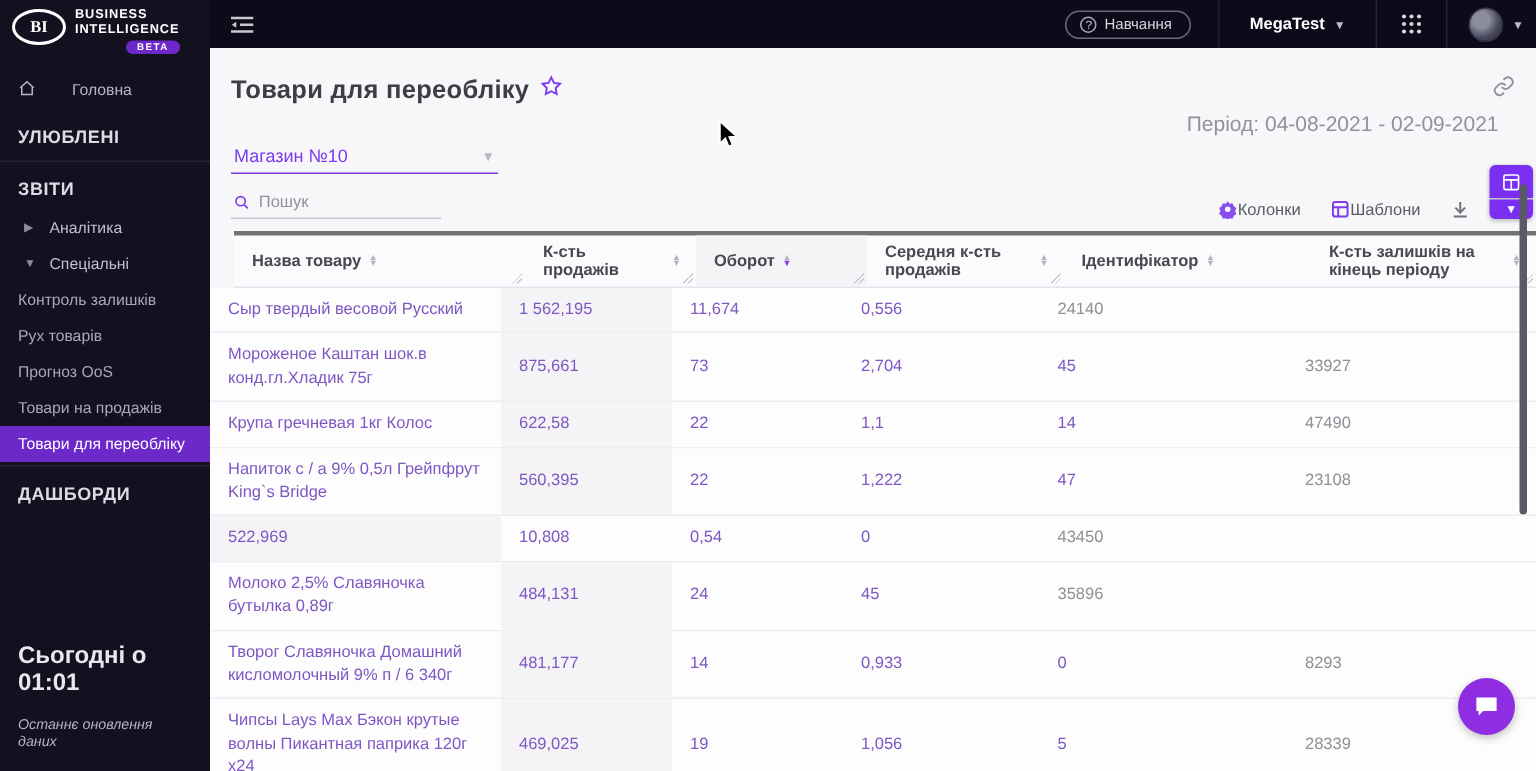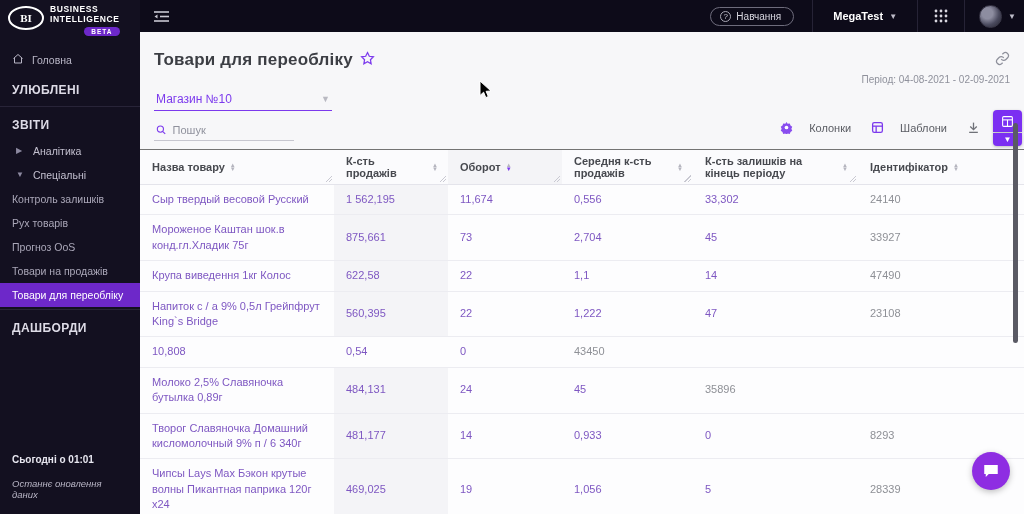--- a/index.html
+++ b/index.html
@@ -52,55 +52,55 @@
     color:#fff; font-family:"Liberation Serif", serif; font-weight:bold; font-size:11px;
     display:flex; align-items:center; justify-content:center; margin-top:1px;
   }
   .logo-text { display:flex; flex-direction:column; }
   .logo-name { color:#fff; font-size:8.5px; font-weight:bold; letter-spacing:.6px; line-height:1.15; }
   .beta-badge {
     align-self:flex-end; background:#6d28c9; color:#fff; font-size:6.5px; font-weight:bold;
     letter-spacing:1px; border-radius:6px; padding:1px 7px; margin-top:2px;
   }
   .nav { flex:1 1 auto; padding-top:6px; }
-  .nav-home { display:flex; align-items:center; gap:8px; padding:7px 12px; color:#b9b6c6; font-size:10.5px; cursor:pointer;text-align:right; }
+  .nav-home { display:flex; align-items:center; gap:24px; padding:7px 12px; color:#b9b6c6; font-size:10.5px; cursor:pointer;text-align:right; }
   .nav-section { padding:9px 12px 7px 12px; color:#dddbe6; font-size:12px; font-weight:bold; letter-spacing:.4px; }
   .nav-divider { border-top:1px solid #282438; margin:2px 0; }
   .nav-group { display:flex; align-items:center; gap:9px; padding:6px 12px 6px 16px; color:#c2bfce; font-size:10.5px; cursor:pointer; }
   .nav-item { padding:6px 12px; color:#aaa7b8; font-size:10.5px; cursor:pointer; }
   .nav-item.active { background:#6d28c9; color:#fff; }
   .group-chev { color:#8c89a0; font-size:8px; width:8px; display:inline-block; }
   .sb-footer { padding:10px 12px 14px 12px; }
-  .sb-footer .l1 { color:#e8e7f0; font-size:10px; font-weight:bold; }
+  .sb-footer .l1 { color:#e8e7f0; font-size:16px; font-weight:bold; }
   .sb-footer .l2 { color:#b7b4c4; font-size:9.5px; font-style:italic; margin-top:13px; }
 
   
   .main { position:absolute; left:140px; top:32px; right:0; bottom:0; background:#f7f7f9; }
   .title-row { display:flex; align-items:center; padding:18px 14px 0 14px; }
   .page-title { font-size:17px; color:#3c3e44; letter-spacing:.2px; }
   .star-icon { margin-left:7px; cursor:pointer; }
   .link-icon { margin-left:auto; cursor:pointer; }
-  .period { text-align:right; padding:4px 14px 0 0; color:#8f919c; font-size:10px; }
+  .period { text-align:right; padding:4px 25px 0 0; color:#8f919c; font-size:14px; }
 
   .store-select {
     margin:4px 18px 0 14px; width:178px; display:flex; align-items:center;
     border-bottom:1.5px solid #7c3aed; padding:3px 2px 4px 2px; cursor:pointer;
   }
   .store-select .val { color:#7c3aed; font-size:12px; }
   .store-select .chev { margin-left:auto; color:#b9b9c2; font-size:9px; }
 
-  .toolbar { display:flex; align-items:flex-start; padding:10px 14px 0 14px; }
+  .toolbar { display:flex; align-items:flex-end; padding:10px 14px 0 14px; }
   .search-box { display:flex; align-items:center; gap:6px; width:140px; border-bottom:1px solid #c6c6cf; padding:3px 2px 4px 2px; }
   .search-box input {
     border:none; outline:none; background:transparent; width:100%;
     font-size:11px; color:#45474d; font-family:"Liberation Sans", sans-serif;
   }
   .search-box input::placeholder { color:#8f919c; }
   .toolbar-right { margin-left:auto; display:flex; align-items:center; gap:20px; padding-right:30px; }
-  .tb-btn { display:flex; align-items:center; gap:16px; color:#5a5c63; font-size:11px; cursor:pointer; background:none; border:none; font-family:"Liberation Sans", sans-serif; }
+  .tb-btn { display:flex; align-items:center; gap:0; color:#5a5c63; font-size:11px; cursor:pointer; background:none; border:none; font-family:"Liberation Sans", sans-serif; }
   .dl-btn { cursor:pointer; display:flex; align-items:center; }
 
   
   .float-widget { position:absolute; top:110px; right:2px; width:29px; z-index:8; display:flex; flex-direction:column; gap:1px; }
   .float-widget .fw-top {
     background:#7b2ff2; height:22px; border-radius:4px 4px 0 0;
     display:flex; align-items:center; justify-content:center; cursor:pointer;
     box-shadow:0 1px 3px rgba(0,0,0,.25);
   }
   .float-widget .fw-bottom {
@@ -110,21 +110,21 @@
     box-shadow:0 1px 3px rgba(0,0,0,.25);
   }
 
   
   .table { margin:8px 0 0 0; }
   .thead, .trow {
     display:grid;
     grid-template-columns:194px 114px 114px 131px 165px 1fr;
   }
   .thead {
-    border-top:1px solid #737373; border-bottom:1px solid #e4e4eb; background:#fbfbfd;
+    border-top:3px solid #737373; border-bottom:1px solid #e4e4eb; background:#fbfbfd;margin-left:16px;
   }
   .th {
     padding:5px 10px 5px 12px; font-size:11px; color:#47494f; font-weight:bold;
     display:flex; align-items:center; gap:5px; position:relative; cursor:pointer;
   }
   .th .resize {
     position:absolute; right:2px; bottom:2px; width:7px; height:7px;
     background:
       linear-gradient(135deg, transparent 0 50%, #c9c9d2 50% 58%, transparent 58% 72%, #c9c9d2 72% 80%, transparent 80%);
     cursor:nwse-resize;
@@ -330,69 +330,69 @@
         </div>
         <div class="th">
           <span>Середня к-сть продажів</span>
           <span class="sorter">
             <span class="up">▲</span>
             <span class="down">▼</span>
           </span>
           <span class="resize"></span>
         </div>
         <div class="th">
+          <span>Ідентифікатор</span>
+          <span class="sorter">
+            <span class="up">▲</span>
+            <span class="down">▼</span>
+          </span>
+        </div>
+        <div class="th">
           <span>К-сть залишків на кінець періоду</span>
           <span class="sorter">
             <span class="up">▲</span>
             <span class="down">▼</span>
           </span>
           <span class="resize"></span>
-        </div>
-        <div class="th">
-          <span>Ідентифікатор</span>
-          <span class="sorter">
-            <span class="up">▲</span>
-            <span class="down">▼</span>
-          </span>
         </div>
       </div>
     <div id="tbody">
         <div class="trow">
           <div class="td">Сыр твердый весовой Русский</div>
           <div class="td col-sorted num">1 562,195</div>
           <div class="td num">11,674</div>
           <div class="td num">0,556</div>
-          <div class="td num">33,302</div>
           <div class="td id">24140</div>
         </div>
         <div class="trow">
           <div class="td">Мороженое Каштан шок.в конд.гл.Хладик 75г</div>
           <div class="td col-sorted num">875,661</div>
           <div class="td num">73</div>
           <div class="td num">2,704</div>
           <div class="td num">45</div>
           <div class="td id">33927</div>
         </div>
         <div class="trow">
-          <div class="td">Крупа виведення 1кг Колос</div>
+          <div class="td">Крупа гречневая 1кг Колос</div>
           <div class="td col-sorted num">622,58</div>
           <div class="td num">22</div>
           <div class="td num">1,1</div>
           <div class="td num">14</div>
           <div class="td id">47490</div>
         </div>
         <div class="trow">
           <div class="td">Напиток с / а 9% 0,5л Грейпфрут King`s Bridge</div>
           <div class="td col-sorted num">560,395</div>
           <div class="td num">22</div>
           <div class="td num">1,222</div>
           <div class="td num">47</div>
           <div class="td id">23108</div>
         </div>
         <div class="trow">
+          <div class="td col-sorted num">522,969</div>
           <div class="td num">10,808</div>
           <div class="td num">0,54</div>
           <div class="td num">0</div>
           <div class="td id">43450</div>
         </div>
         <div class="trow">
           <div class="td">Молоко 2,5% Славяночка бутылка 0,89г</div>
           <div class="td col-sorted num">484,131</div>
           <div class="td num">24</div>
           <div class="td num">45</div>

